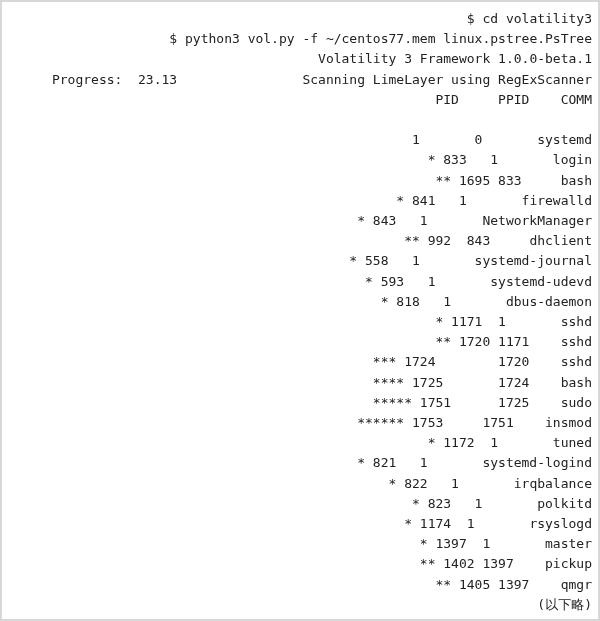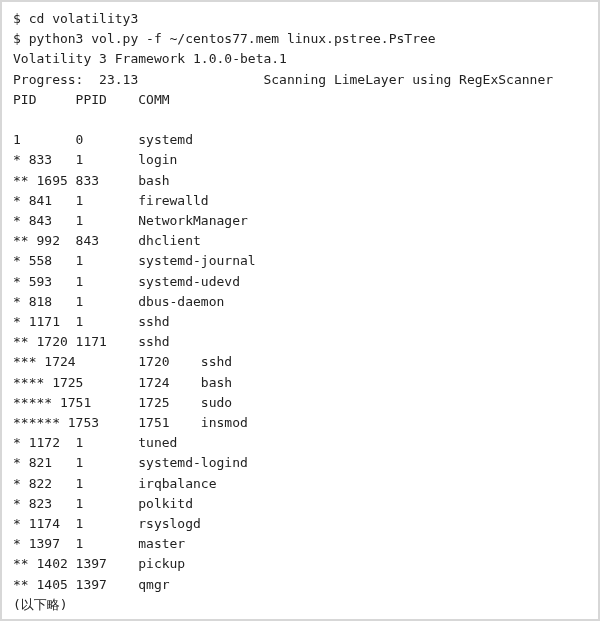--- a/index.html
+++ b/index.html
@@ -15,20 +15,21 @@
     background: #ffffff;
     padding: 7px 6px 4px 11px;
     overflow: hidden;
   }
   .term {
     margin: 0;
     font-family: "DejaVu Sans Mono", "Liberation Mono", monospace;
     font-size: 13px;
     line-height: 20.2px;
     color: #222222;
+    text-align: right;
   }
   .term .line {
     white-space: pre;
   }
 </style>
 </head>
 <body>
 
 <div class="window" style="border-color: rgb(215, 215, 215); background: rgb(255, 255, 255);">
   <pre class="term" style="color: rgb(34, 34, 34);"><div class="line">$ cd volatility3</div><div class="line">$ python3 vol.py -f ~/centos77.mem linux.pstree.PsTree</div><div class="line">Volatility 3 Framework 1.0.0-beta.1</div><div class="line">Progress:  23.13                Scanning LimeLayer using RegExScanner</div><div class="line">PID     PPID    COMM</div><div class="line"> </div><div class="line">1       0       systemd</div><div class="line">* 833   1       login</div><div class="line">** 1695 833     bash</div><div class="line">* 841   1       firewalld</div><div class="line">* 843   1       NetworkManager</div><div class="line">** 992  843     dhclient</div><div class="line">* 558   1       systemd-journal</div><div class="line">* 593   1       systemd-udevd</div><div class="line">* 818   1       dbus-daemon</div><div class="line">* 1171  1       sshd</div><div class="line">** 1720 1171    sshd</div><div class="line">*** 1724        1720    sshd</div><div class="line">**** 1725       1724    bash</div><div class="line">***** 1751      1725    sudo</div><div class="line">****** 1753     1751    insmod</div><div class="line">* 1172  1       tuned</div><div class="line">* 821   1       systemd-logind</div><div class="line">* 822   1       irqbalance</div><div class="line">* 823   1       polkitd</div><div class="line">* 1174  1       rsyslogd</div><div class="line">* 1397  1       master</div><div class="line">** 1402 1397    pickup</div><div class="line">** 1405 1397    qmgr</div><div class="line">(以下略)</div></pre>

